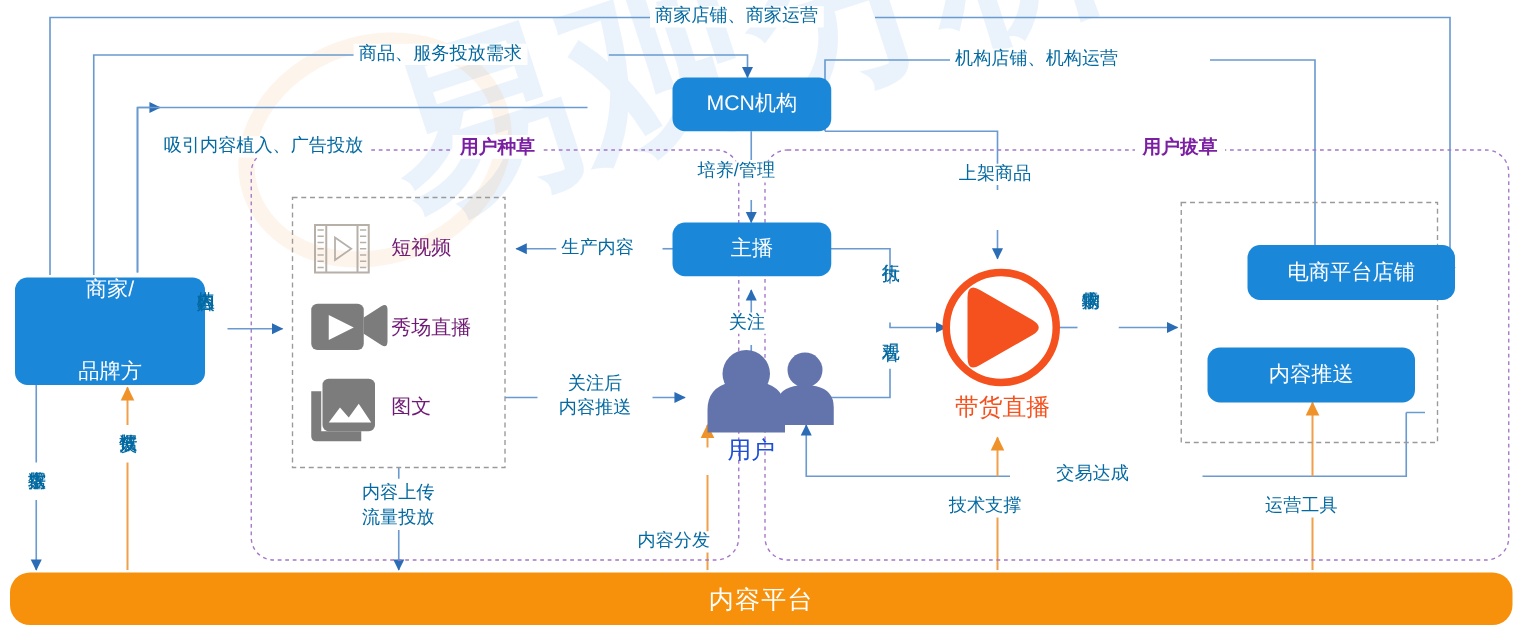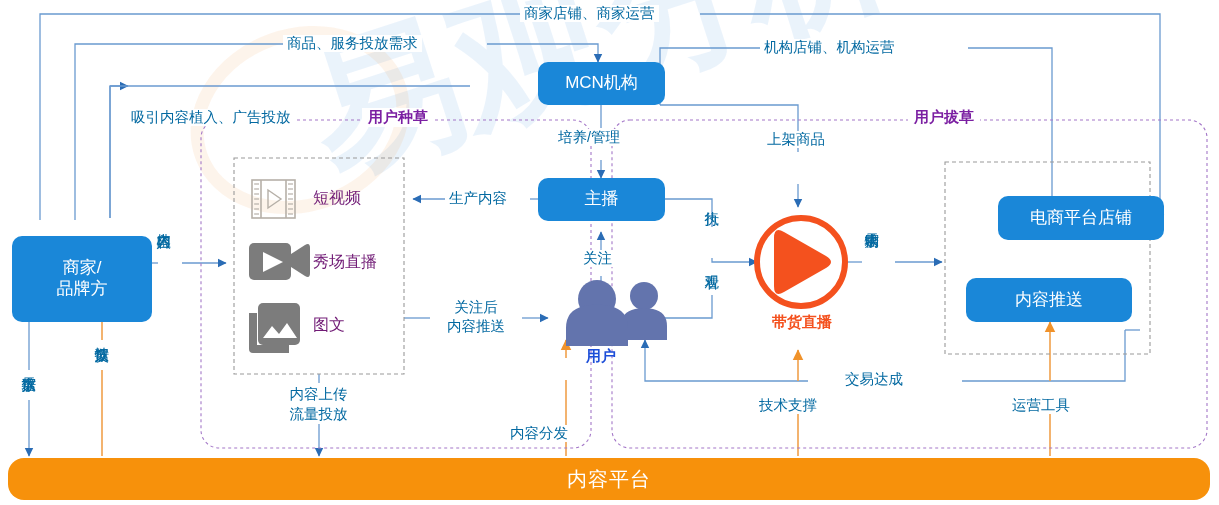--- a/index.html
+++ b/index.html
@@ -11,21 +11,21 @@
            justify-content:center;text-align:center;font-size:17px;line-height:1.22;font-weight:400;}
   .bluebox.two{flex-direction:column;}
   .orangebar{background:#f7910b;border-radius:16px;color:#fff;display:flex;align-items:center;
              justify-content:center;font-size:20px;letter-spacing:1px;}
   .edgelabel{position:absolute;color:#0369a1;font-size:14.5px;line-height:1.15;white-space:nowrap;
              background:#fff;text-align:center;}
   .edgelabel.vert{writing-mode:vertical-rl;text-orientation:upright;white-space:nowrap;letter-spacing:0px;}
   .edgelabel.multi{white-space:pre-line;}
   .zonelabel{position:absolute;color:#7b1fa2;font-weight:bold;font-size:15px;background:#fff;padding:0 6px;}
   .medialabel{position:absolute;color:#701a75;font-size:16px;}
-  .nodecap{position:absolute;font-weight:bold;font-size:15px;}
+  .nodecap{position:absolute;font-weight:normal;font-size:19px;}
   .cap-live{color:#f4511e;}
   .cap-user{color:#1d4ed8;}
   #wm{position:absolute;left:0;top:0;width:1219px;height:505px;pointer-events:none;}
 </style>
 </head>
 <body>
 
 <div id="stage">
 
   <svg id="wm" viewBox="0 0 1219 505">
@@ -165,21 +165,21 @@
       <path d="M291,254 l14,-9 q5,-3 5,3 v25 q0,6 -5,3 l-14,-9 z"></path>
       <path d="M263,252 L283,262 L263,272 z" fill="#fff"></path>
     </g>
     <g fill="#7c7c7c">
       <path d="M249,313 v36 q0,4 4,4 h36 v-8 h-32 v-32 z"></path>
       <rect x="258" y="303" width="42" height="42" rx="5"></rect>
       <path d="M263,338 l9,-12 l7,8 l8,-11 l10,15 z" fill="#fff"></path>
     </g>
   </svg>
 
-  <div class="node bluebox two" style="left:12px;top:236px;width:140px;height:86px;">
+  <div class="node bluebox two" style="left:12px;top:222px;width:152px;height:86px;justify-content:space-between;">
     <span>商家/</span>
     <span>品牌方</span>
   </div>
 
   <div class="node bluebox" style="left:538px;top:62px;width:127px;height:43px;">MCN机构</div>
 
   <div class="node bluebox" style="left:538px;top:178px;width:127px;height:43px;">主播</div>
 
   <div class="node bluebox" style="left:998px;top:196px;width:166px;height:44px;">电商平台店铺</div>
 

